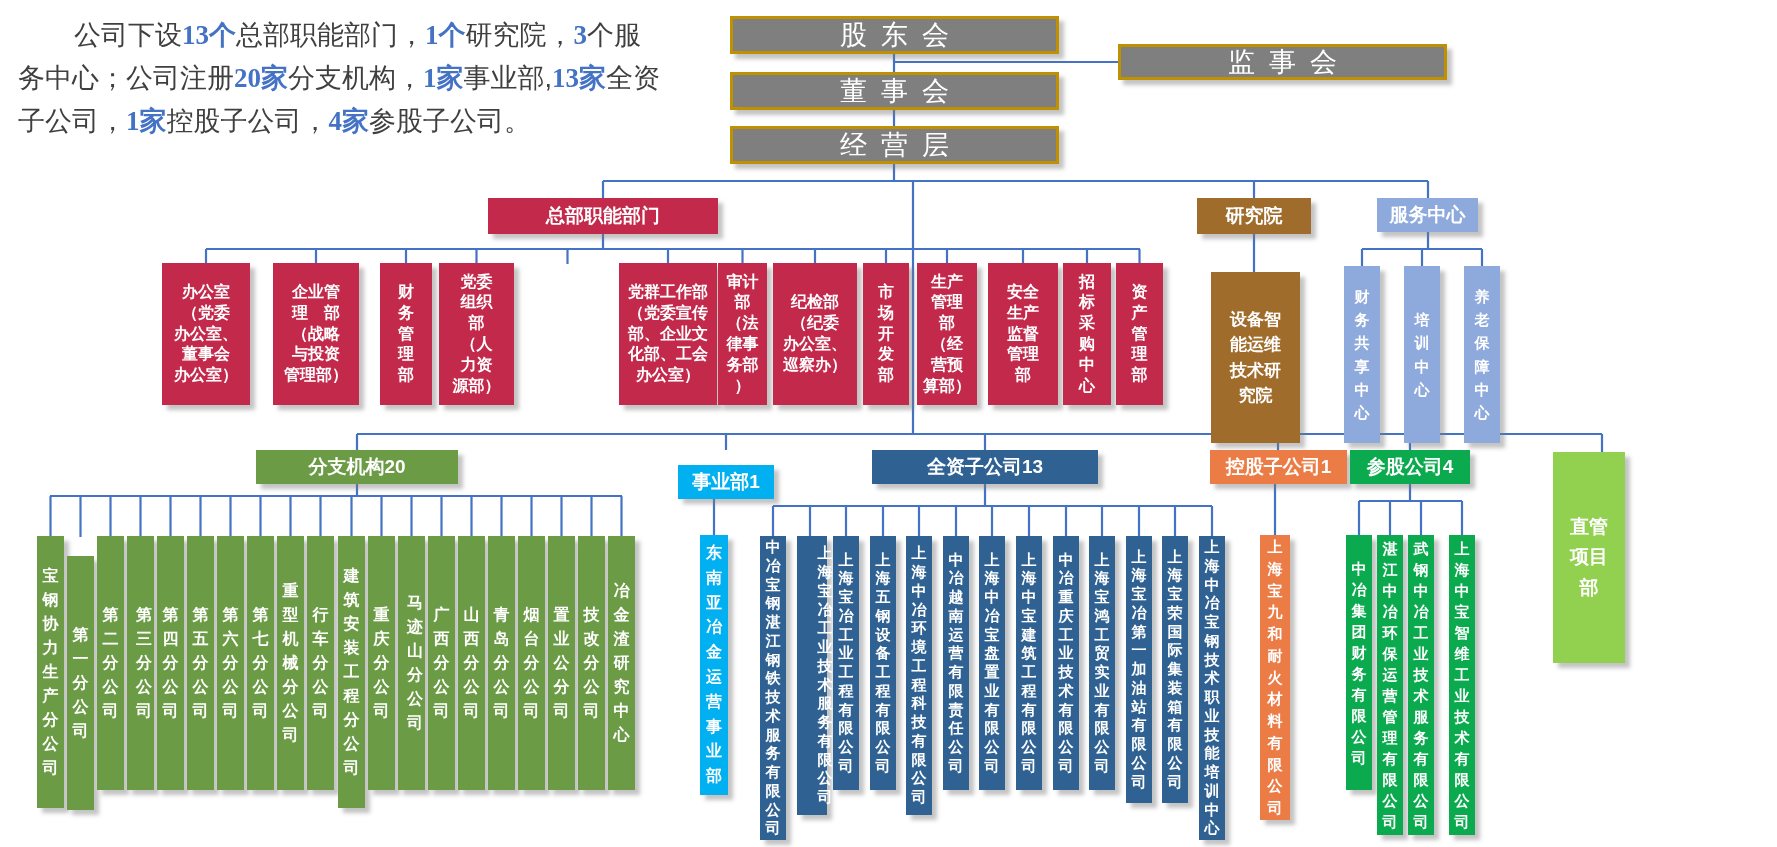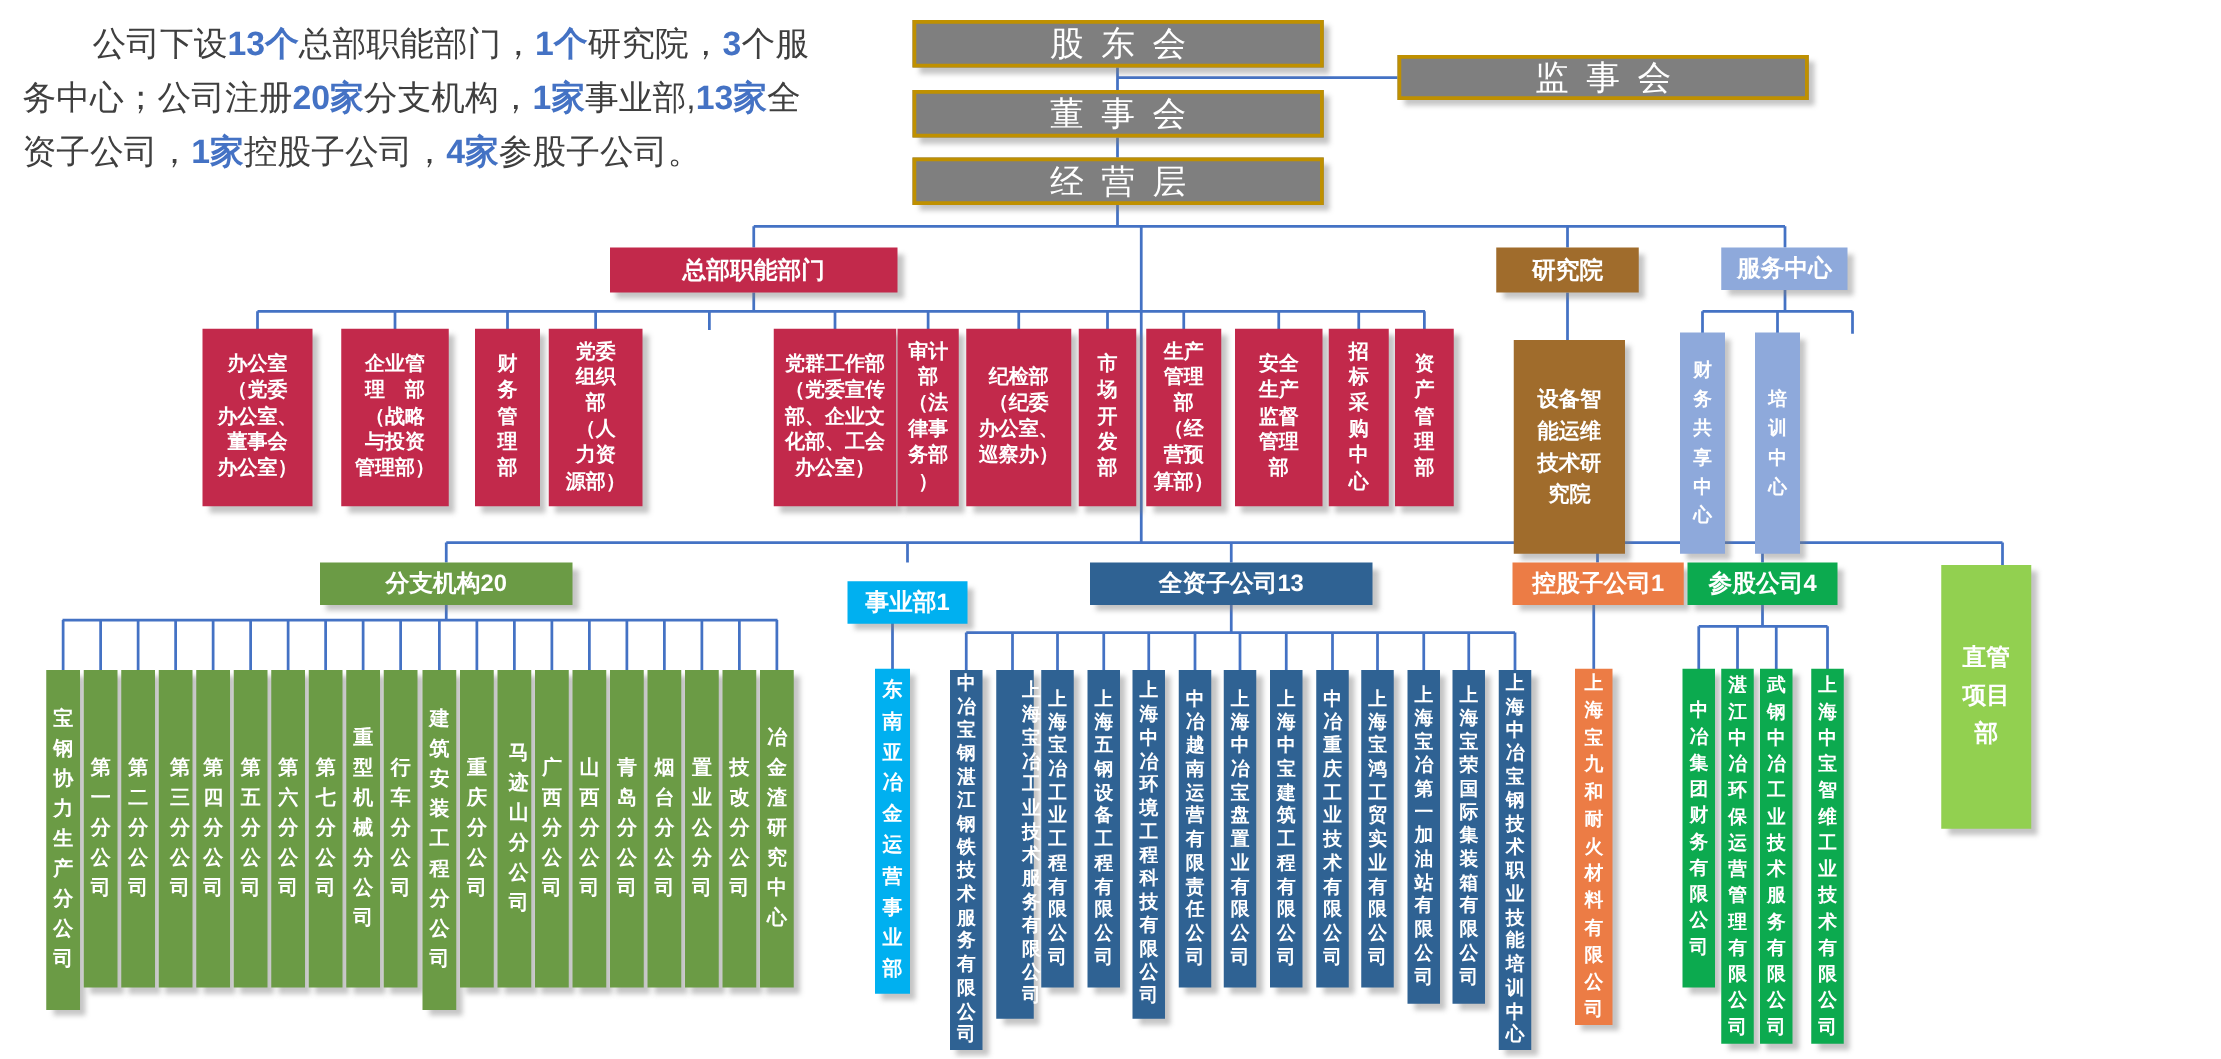--- a/index.html
+++ b/index.html
@@ -9,21 +9,21 @@
   .box{position:absolute;z-index:1;display:flex;align-items:center;justify-content:center;
        text-align:center;color:#ffffff;font-weight:bold;box-sizing:border-box;
        white-space:pre-wrap;word-break:break-all;line-break:anywhere;
        box-shadow:5px 5px 4px rgba(125,125,125,.45);}
   .gray{font-weight:500;font-size:27px;letter-spacing:14px;text-indent:14px;}
   .hdr{font-size:19px;}
   .dept{font-size:16px;line-height:1.3;padding:2px 4px;}
   .col{font-size:15px;padding:0 2px;}
   #intro{position:absolute;left:18px;top:14px;width:648px;z-index:1;
          font-size:27px;line-height:1.6;text-indent:56px;font-weight:500;}
-  #intro .em{font-weight:bold;}
+  #intro .em{font-weight:bold;font-family:Liberation Serif, serif;}
 </style>
 </head>
 <body>
 
 <div id="stage">
   <svg id="wires" width="1777" height="847">
       <line x1="894" y1="54" x2="894" y2="72" stroke="#4472C4" stroke-width="2.2"></line>
       <line x1="894" y1="62" x2="1118" y2="62" stroke="#4472C4" stroke-width="2.2"></line>
       <line x1="894" y1="110" x2="894" y2="126" stroke="#4472C4" stroke-width="2.2"></line>
       <line x1="894" y1="164" x2="894" y2="181" stroke="#4472C4" stroke-width="2.2"></line>
@@ -175,27 +175,28 @@
 产
 管
 理
 部</div>
     <div class="box dept" style="left: 1211px; top: 272px; width: 89px; height: 171px; background: rgb(160, 108, 44); font-size: 17px; line-height: 1.5;">设备智
 能运维
 技术研
 究院</div>
     <div class="box col" style="left: 1344px; top: 266px; width: 36px; height: 177px; background: rgb(142, 169, 219); line-height: 1.55; padding: 0px 6px;">财务共享中心</div>
     <div class="box col" style="left: 1404px; top: 266px; width: 36px; height: 177px; background: rgb(142, 169, 219); line-height: 1.55; padding: 0px 6px;">培训中心</div>
+    <div class="box col" style="left: 1464px; top: 266px; width: 36px; height: 177px; background: rgb(142, 169, 219); line-height: 1.55; padding: 0px 6px;">养老保障中心</div>
     <div class="box hdr" style="left: 256px; top: 450px; width: 202px; height: 34px; background: rgb(107, 155, 69);">分支机构20</div>
     <div class="box hdr" style="left: 678px; top: 450px; width: 96px; height: 34px; background: rgb(0, 176, 240); margin-top: 15px;">事业部1</div>
     <div class="box hdr" style="left: 872px; top: 450px; width: 226px; height: 34px; background: rgb(47, 98, 147);">全资子公司13</div>
     <div class="box hdr" style="left: 1210px; top: 450px; width: 137px; height: 34px; background: rgb(236, 124, 69);">控股子公司1</div>
     <div class="box hdr" style="left: 1350px; top: 450px; width: 120px; height: 34px; background: rgb(12, 170, 79);">参股公司4</div>
     <div class="box col" style="left: 37px; top: 536px; width: 27px; height: 272px; background: rgb(107, 155, 69); font-size: 16px; line-height: 1.5;">宝钢协力生产分公司</div>
-    <div class="box col" style="left: 67px; top: 536px; width: 27px; height: 254px; background: rgb(107, 155, 69); font-size: 16px; line-height: 1.5;">第一分公司</div>
+    <div class="box col" style="left: 67px; top: 556px; width: 27px; height: 254px; background: rgb(107, 155, 69); font-size: 16px; line-height: 1.5;">第一分公司</div>
     <div class="box col" style="left: 97px; top: 536px; width: 27px; height: 254px; background: rgb(107, 155, 69); font-size: 16px; line-height: 1.5;">第二分公司</div>
     <div class="box col" style="left: 127px; top: 536px; width: 27px; height: 254px; background: rgb(107, 155, 69); font-size: 16px; line-height: 1.5; text-align: right;">第三分公司</div>
     <div class="box col" style="left: 157px; top: 536px; width: 27px; height: 254px; background: rgb(107, 155, 69); font-size: 16px; line-height: 1.5;">第四分公司</div>
     <div class="box col" style="left: 187px; top: 536px; width: 27px; height: 254px; background: rgb(107, 155, 69); font-size: 16px; line-height: 1.5;">第五分公司</div>
     <div class="box col" style="left: 217px; top: 536px; width: 27px; height: 254px; background: rgb(107, 155, 69); font-size: 16px; line-height: 1.5;">第六分公司</div>
     <div class="box col" style="left: 247px; top: 536px; width: 27px; height: 254px; background: rgb(107, 155, 69); font-size: 16px; line-height: 1.5;">第七分公司</div>
     <div class="box col" style="left: 277px; top: 536px; width: 27px; height: 254px; background: rgb(107, 155, 69); font-size: 16px; line-height: 1.5;">重型机械分公司</div>
     <div class="box col" style="left: 307px; top: 536px; width: 27px; height: 254px; background: rgb(107, 155, 69); font-size: 16px; line-height: 1.5;">行车分公司</div>
     <div class="box col" style="left: 338px; top: 536px; width: 27px; height: 272px; background: rgb(107, 155, 69); font-size: 16px; line-height: 1.5;">建筑安装工程分公司</div>
     <div class="box col" style="left: 368px; top: 536px; width: 27px; height: 254px; background: rgb(107, 155, 69); font-size: 16px; line-height: 1.5;">重庆分公司</div>

